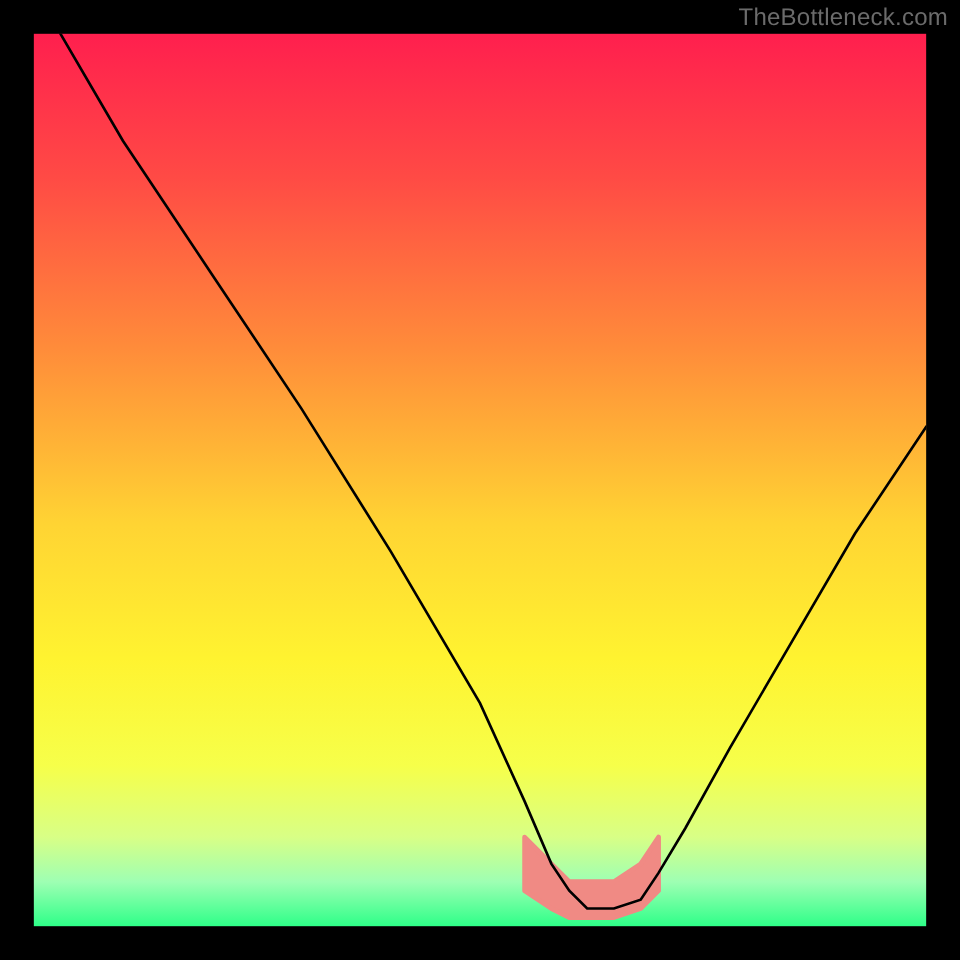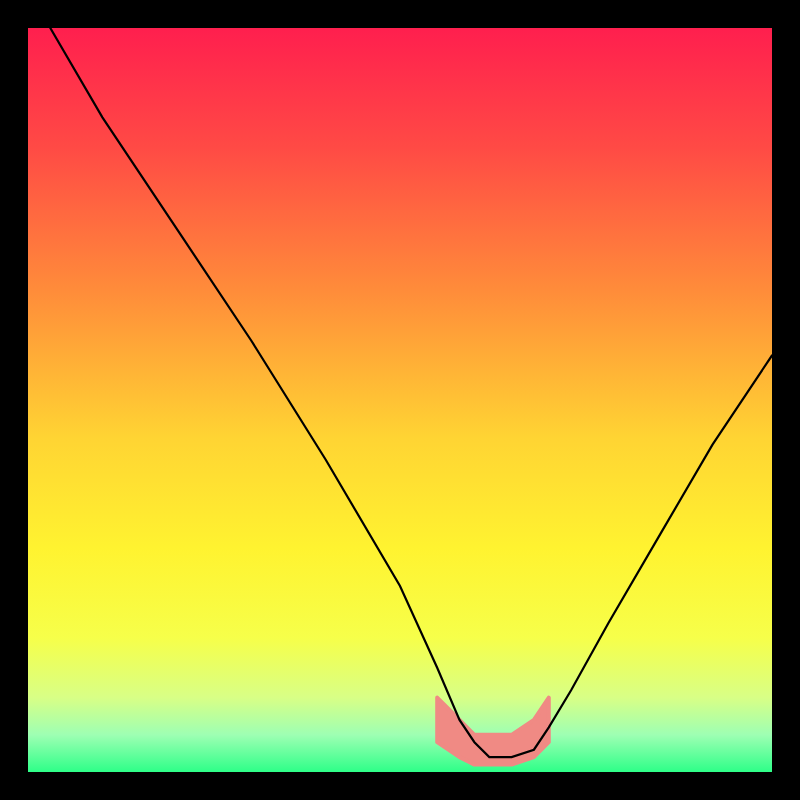--- a/index.html
+++ b/index.html
@@ -61,13 +61,14 @@
       </defs>
 
       <rect x="0" y="0" width="744" height="744" fill="url(#bg-grad)"></rect>
 
       <path id="marker-band" fill="#f08a84" stroke="#f08a84" stroke-width="4" stroke-linejoin="round" stroke-linecap="round" d="M409.2 669.6 L431.5 691.9 L446.4 706.8 L461.3 706.8 L483.6 706.8 L505.9 691.9 L520.8 669.6 L520.8 714.2 L505.9 729.1 L483.6 736.6 L461.3 736.6 L446.4 736.6 L431.5 729.1 L409.2 714.2 Z"></path>
 
       <path id="curve" fill="none" stroke="#000" stroke-width="2.2" stroke-linecap="round" d="M22.3 0.0 L74.4 89.3 L148.8 200.9 L223.2 312.5 L297.6 431.5 L372.0 558.0 L409.2 639.8 L431.5 691.9 L446.4 714.2 L461.3 729.1 L483.6 729.1 L505.9 721.7 L520.8 699.4 L543.1 662.2 L580.3 595.2 L632.4 505.9 L684.5 416.6 L744.0 327.4"></path>
     </svg>
   </div>
 
+  <div class="attribution">TheBottleneck.com</div>
 </div>
 
 </body></html>

